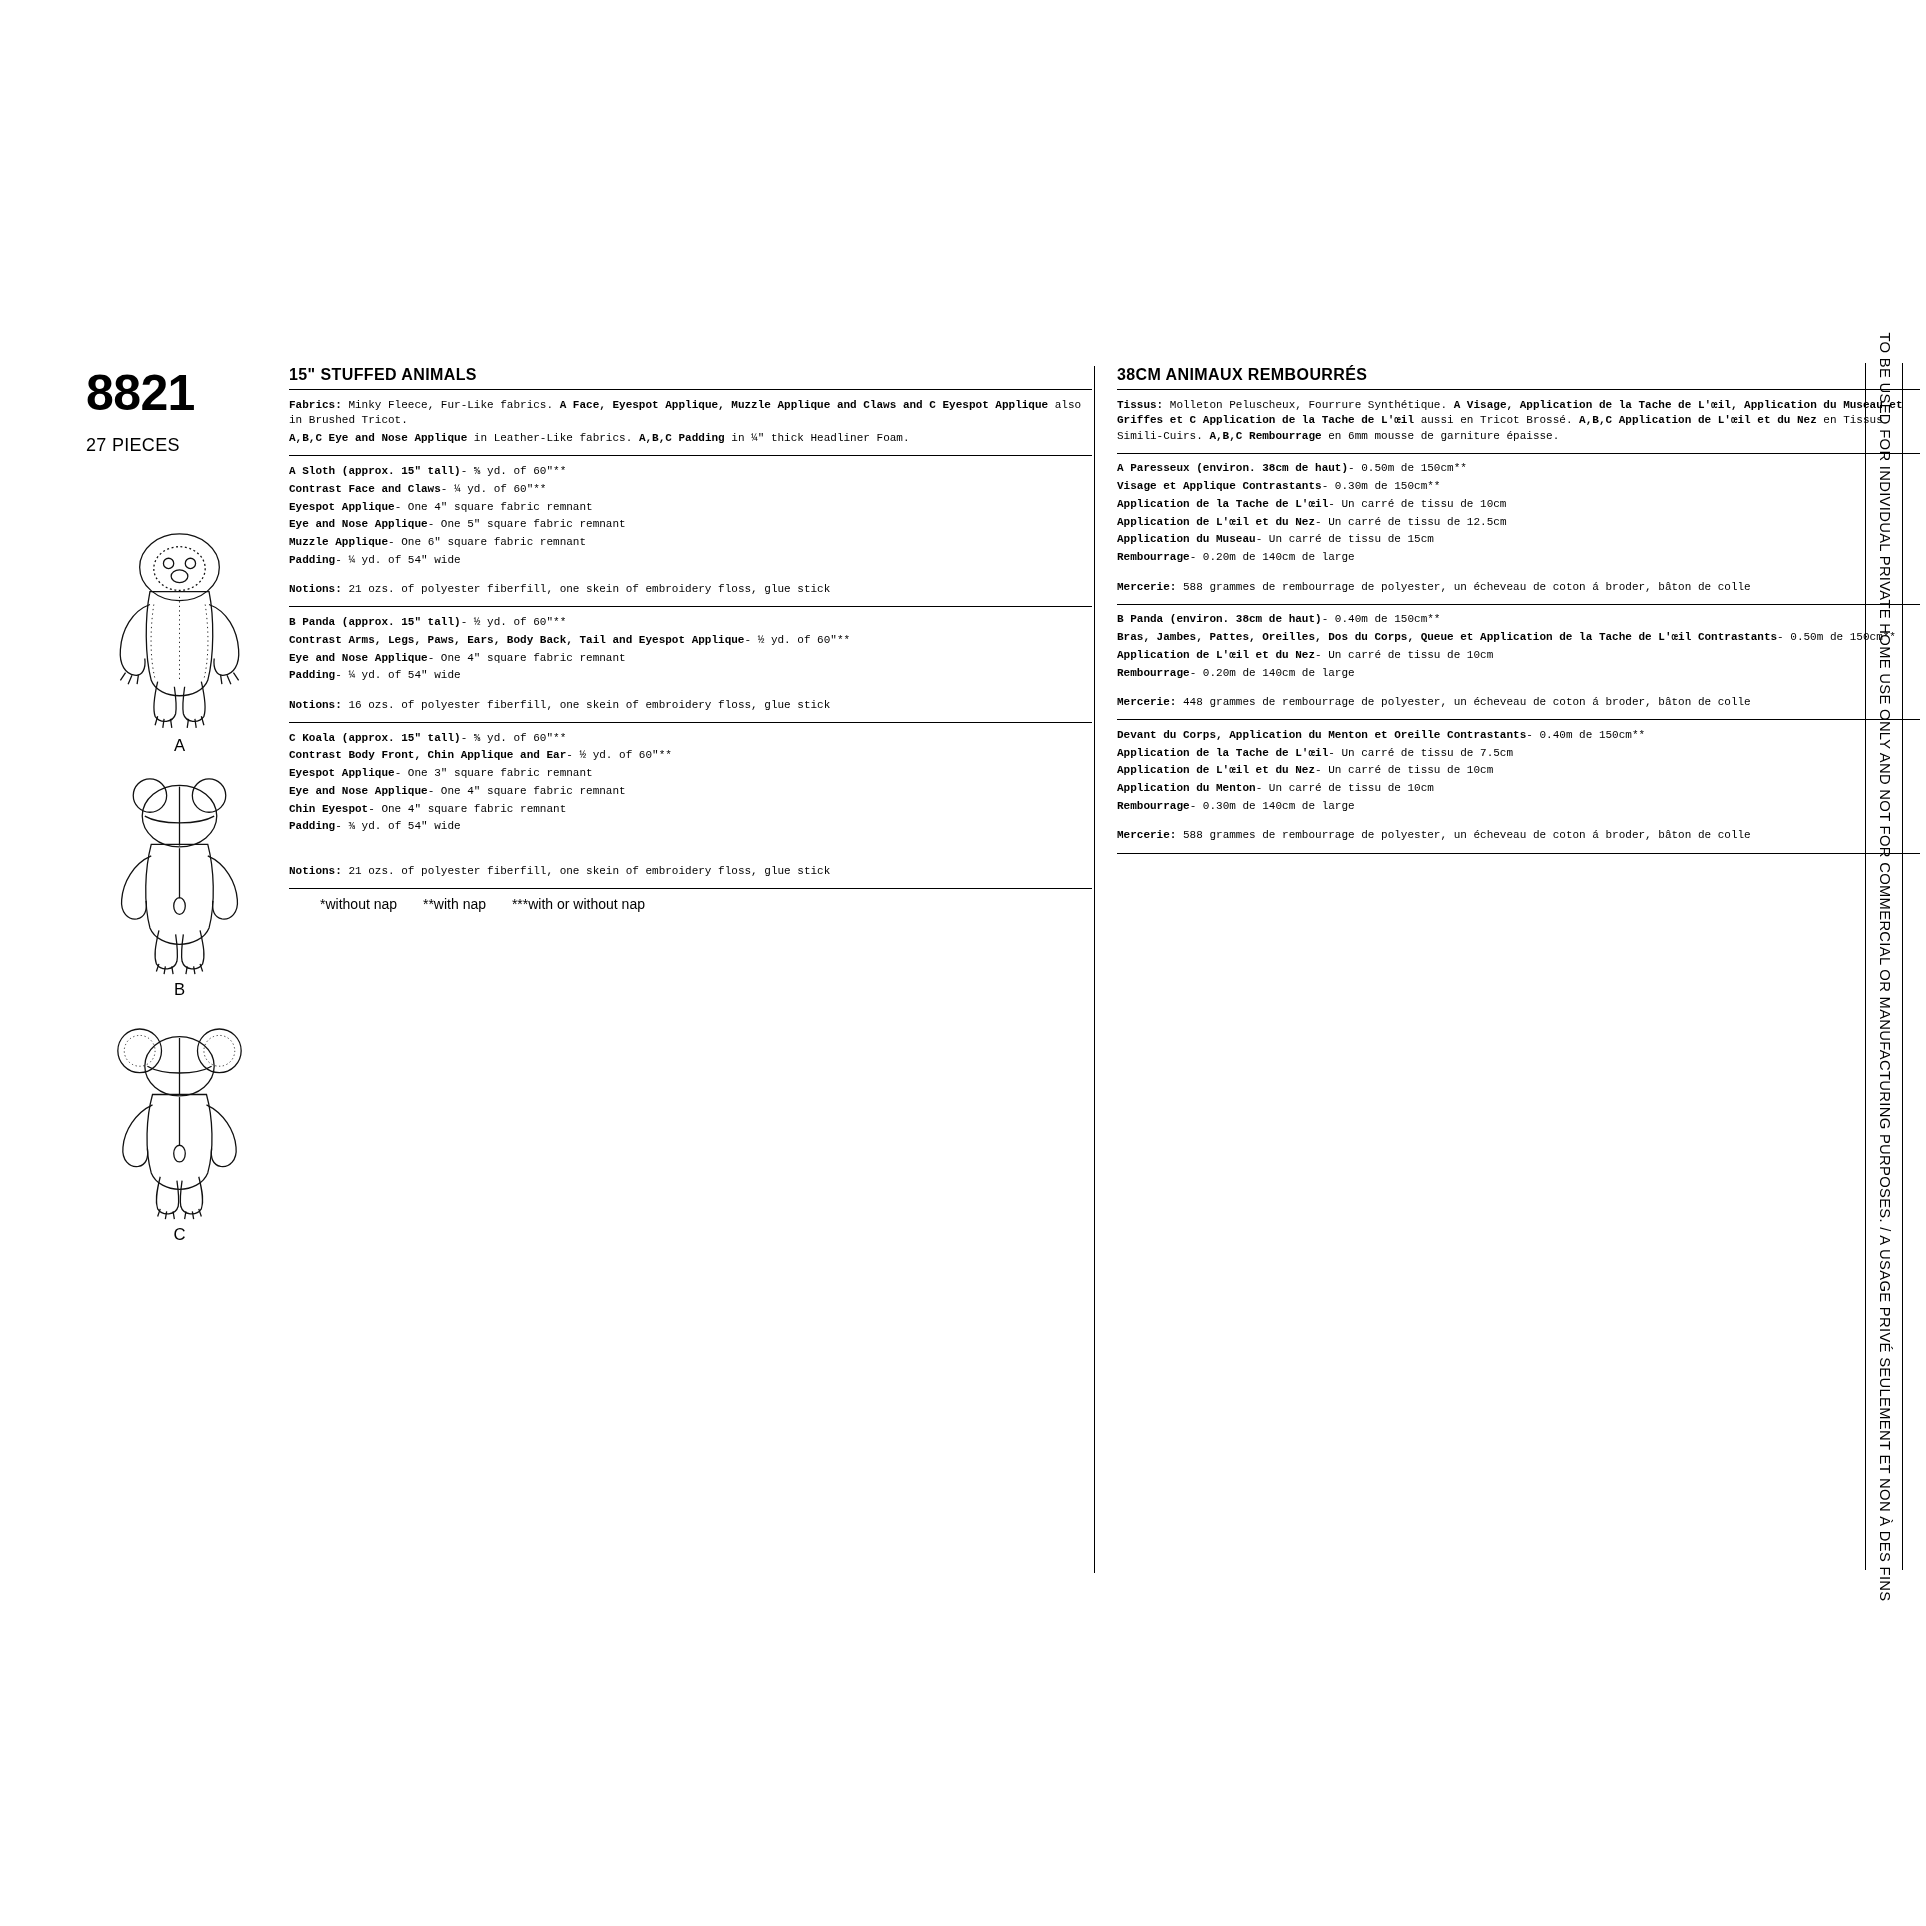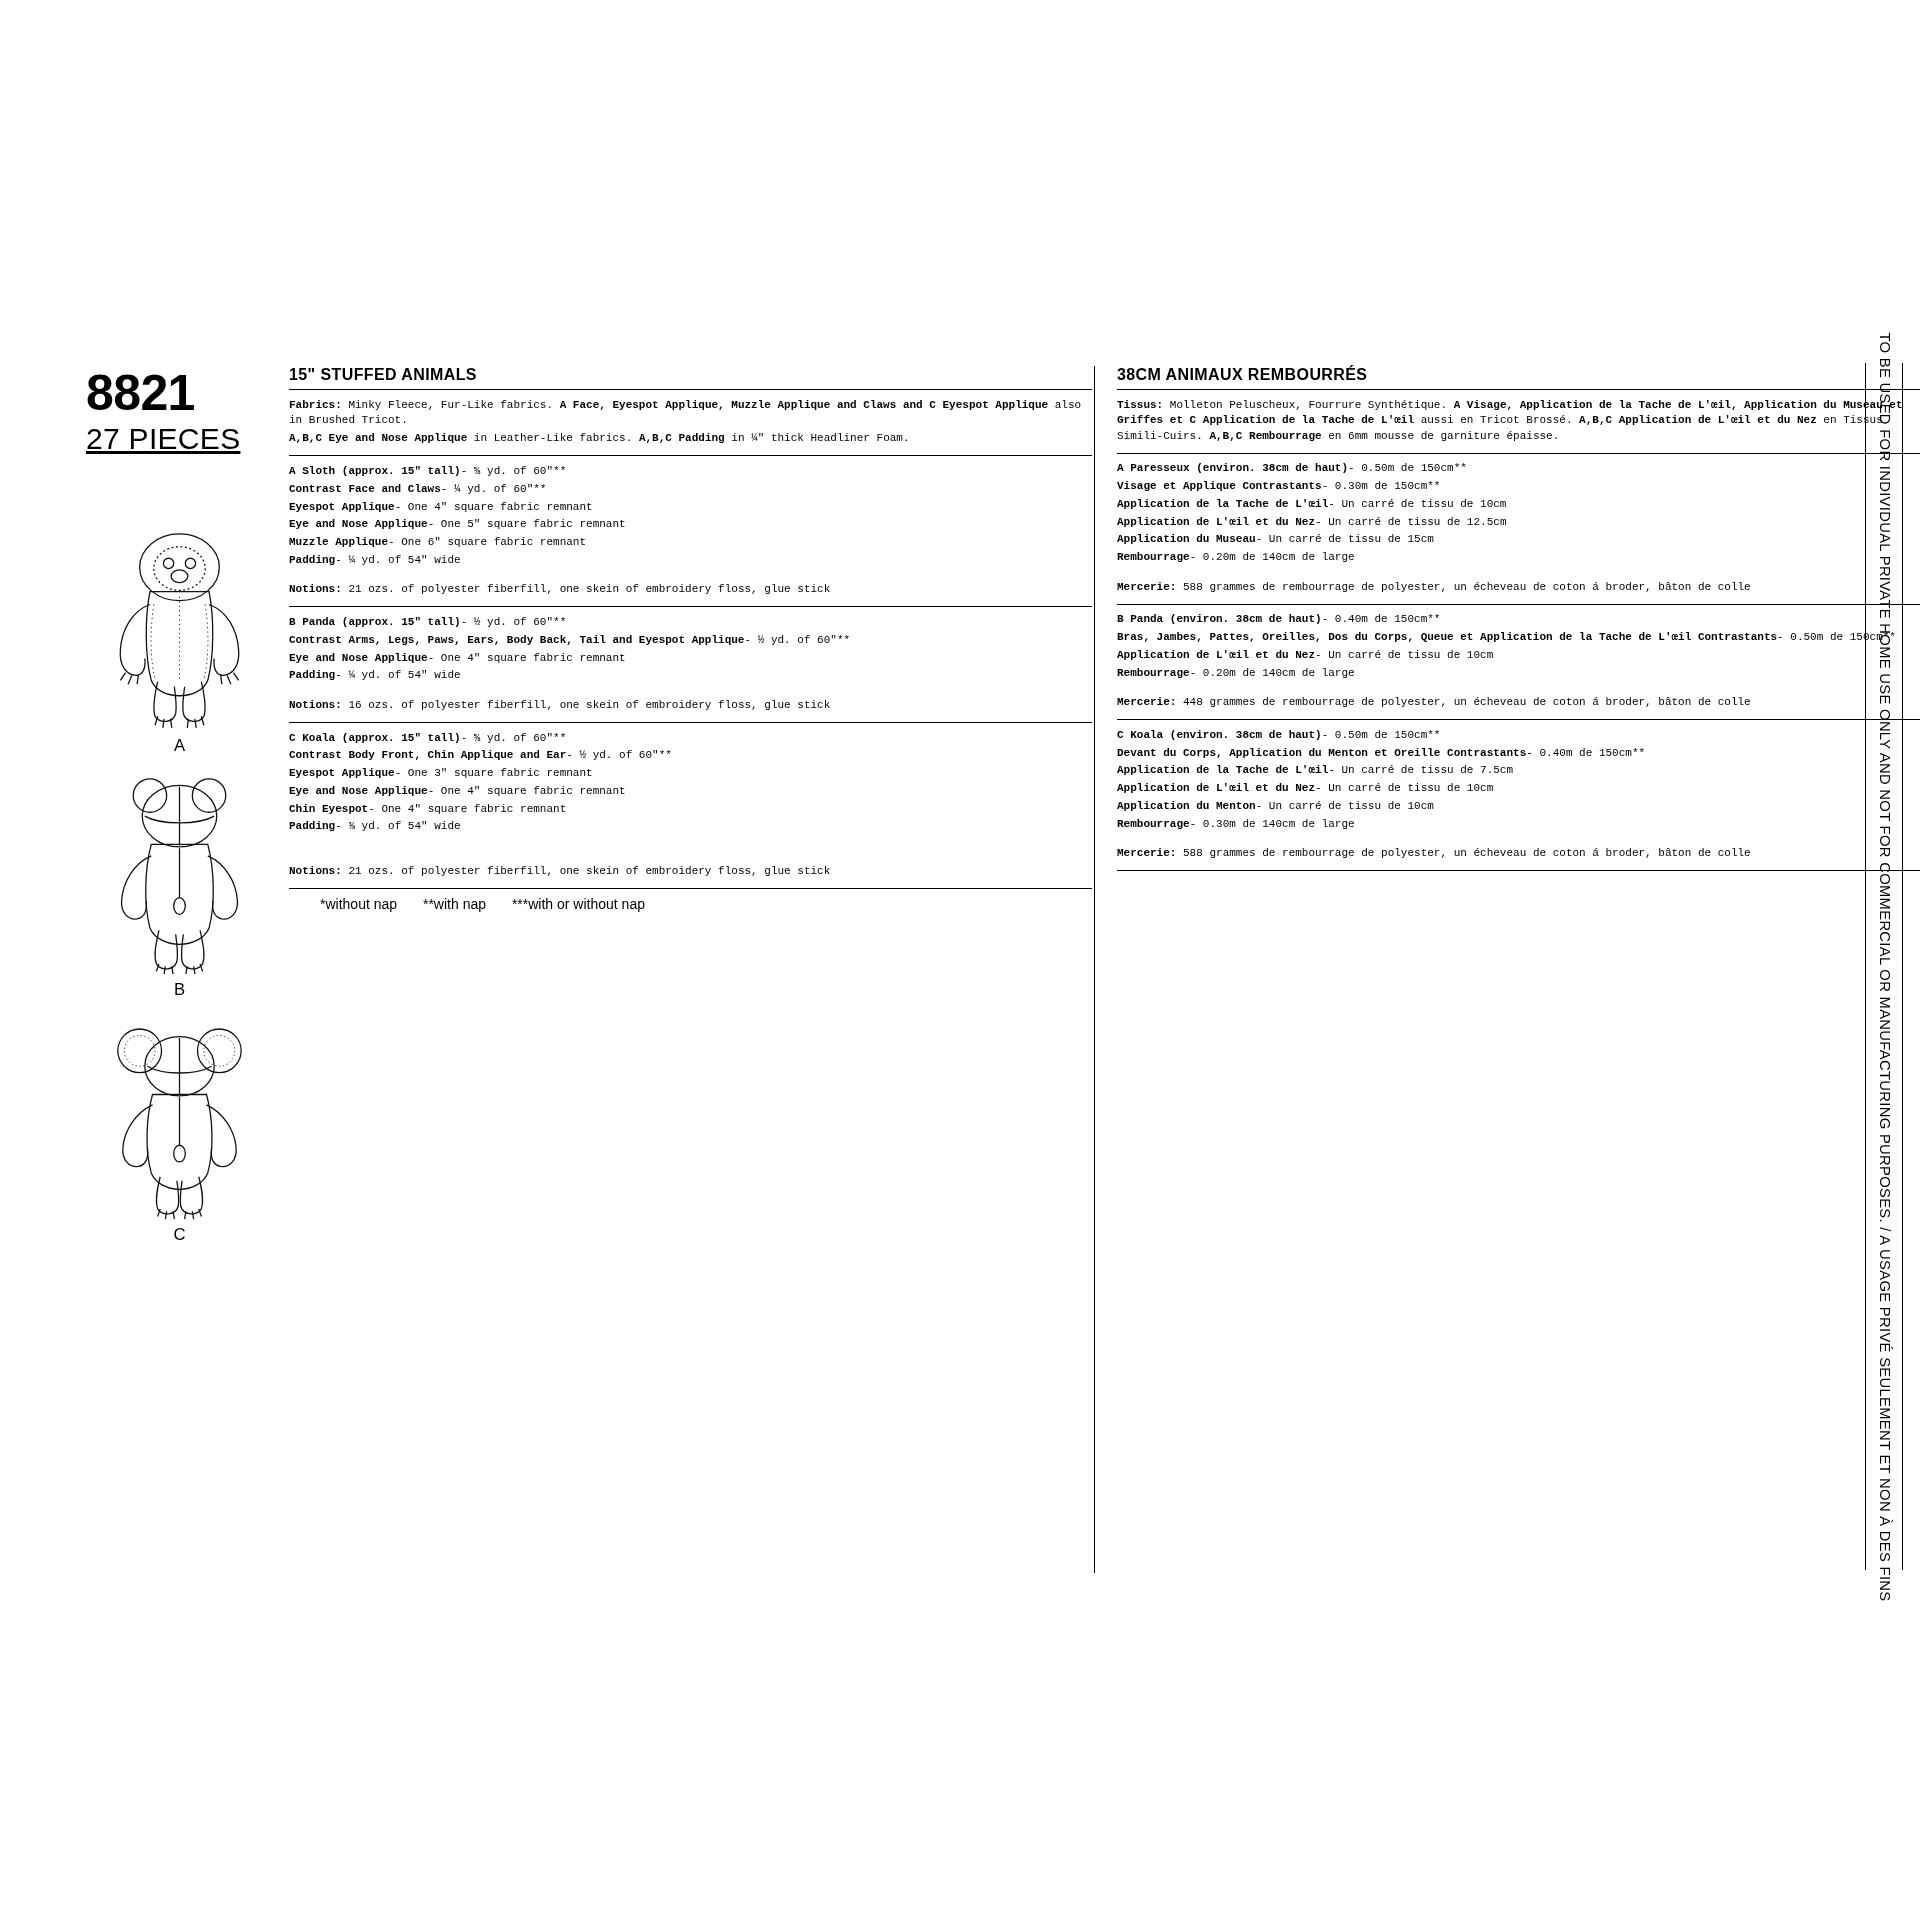--- a/index.html
+++ b/index.html
@@ -37,24 +37,23 @@
     width: 193px;
   }
   .pattern-number {
     font-size: 50px;
     font-weight: bold;
     letter-spacing: -0.6px;
     line-height: 1;
     font-family: "Liberation Sans", sans-serif;
   }
   .pieces {
-    font-size: 30px;
-    margin-top: 4px;
+    font-size: 18px;
+    margin-top: 17px;
     letter-spacing: 0.3px;
-    text-decoration: underline;
   }
   
   .figcol {
     position: absolute;
     left: 26px;
     top: 161px;
     width: 205px;
   }
   .figure {
     width: 205px;
@@ -324,21 +323,20 @@
         <p class="ln"><b>B Panda (environ. 38cm de haut)</b>- 0.40m de 150cm**</p>
         <p class="ln"><b>Bras, Jambes, Pattes, Oreilles, Dos du Corps, Queue et Application de la Tache de L'œil Contrastants</b>- 0.50m de 150cm**</p>
         <p class="ln"><b>Application de L'œil et du Nez</b>- Un carré de tissu de 10cm</p>
         <p class="ln"><b>Rembourrage</b>- 0.20m de 140cm de large</p>
         <div class="gap"></div>
         <p class="ln"><b>Mercerie:</b> 448 grammes de rembourrage de polyester, un écheveau de coton á broder, bâton de colle</p>
       </div>
       <div class="rule-thin"></div>
 
       <div class="block">
-        <p class="ln"><b>C Koala (environ. 38cm de haut)</b>- 0.50m de 150cm**</p>
         <p class="ln"><b>Devant du Corps, Application du Menton et Oreille Contrastants</b>- 0.40m de 150cm**</p>
         <p class="ln"><b>Application de la Tache de L'œil</b>- Un carré de tissu de 7.5cm</p>
         <p class="ln"><b>Application de L'œil et du Nez</b>- Un carré de tissu de 10cm</p>
         <p class="ln"><b>Application du Menton</b>- Un carré de tissu de 10cm</p>
         <p class="ln"><b>Rembourrage</b>- 0.30m de 140cm de large</p>
         <div class="gap"></div>
         <p class="ln"><b>Mercerie:</b> 588 grammes de rembourrage de polyester, un écheveau de coton á broder, bâton de colle</p>
       </div>
       <div class="rule-thin"></div>
 

